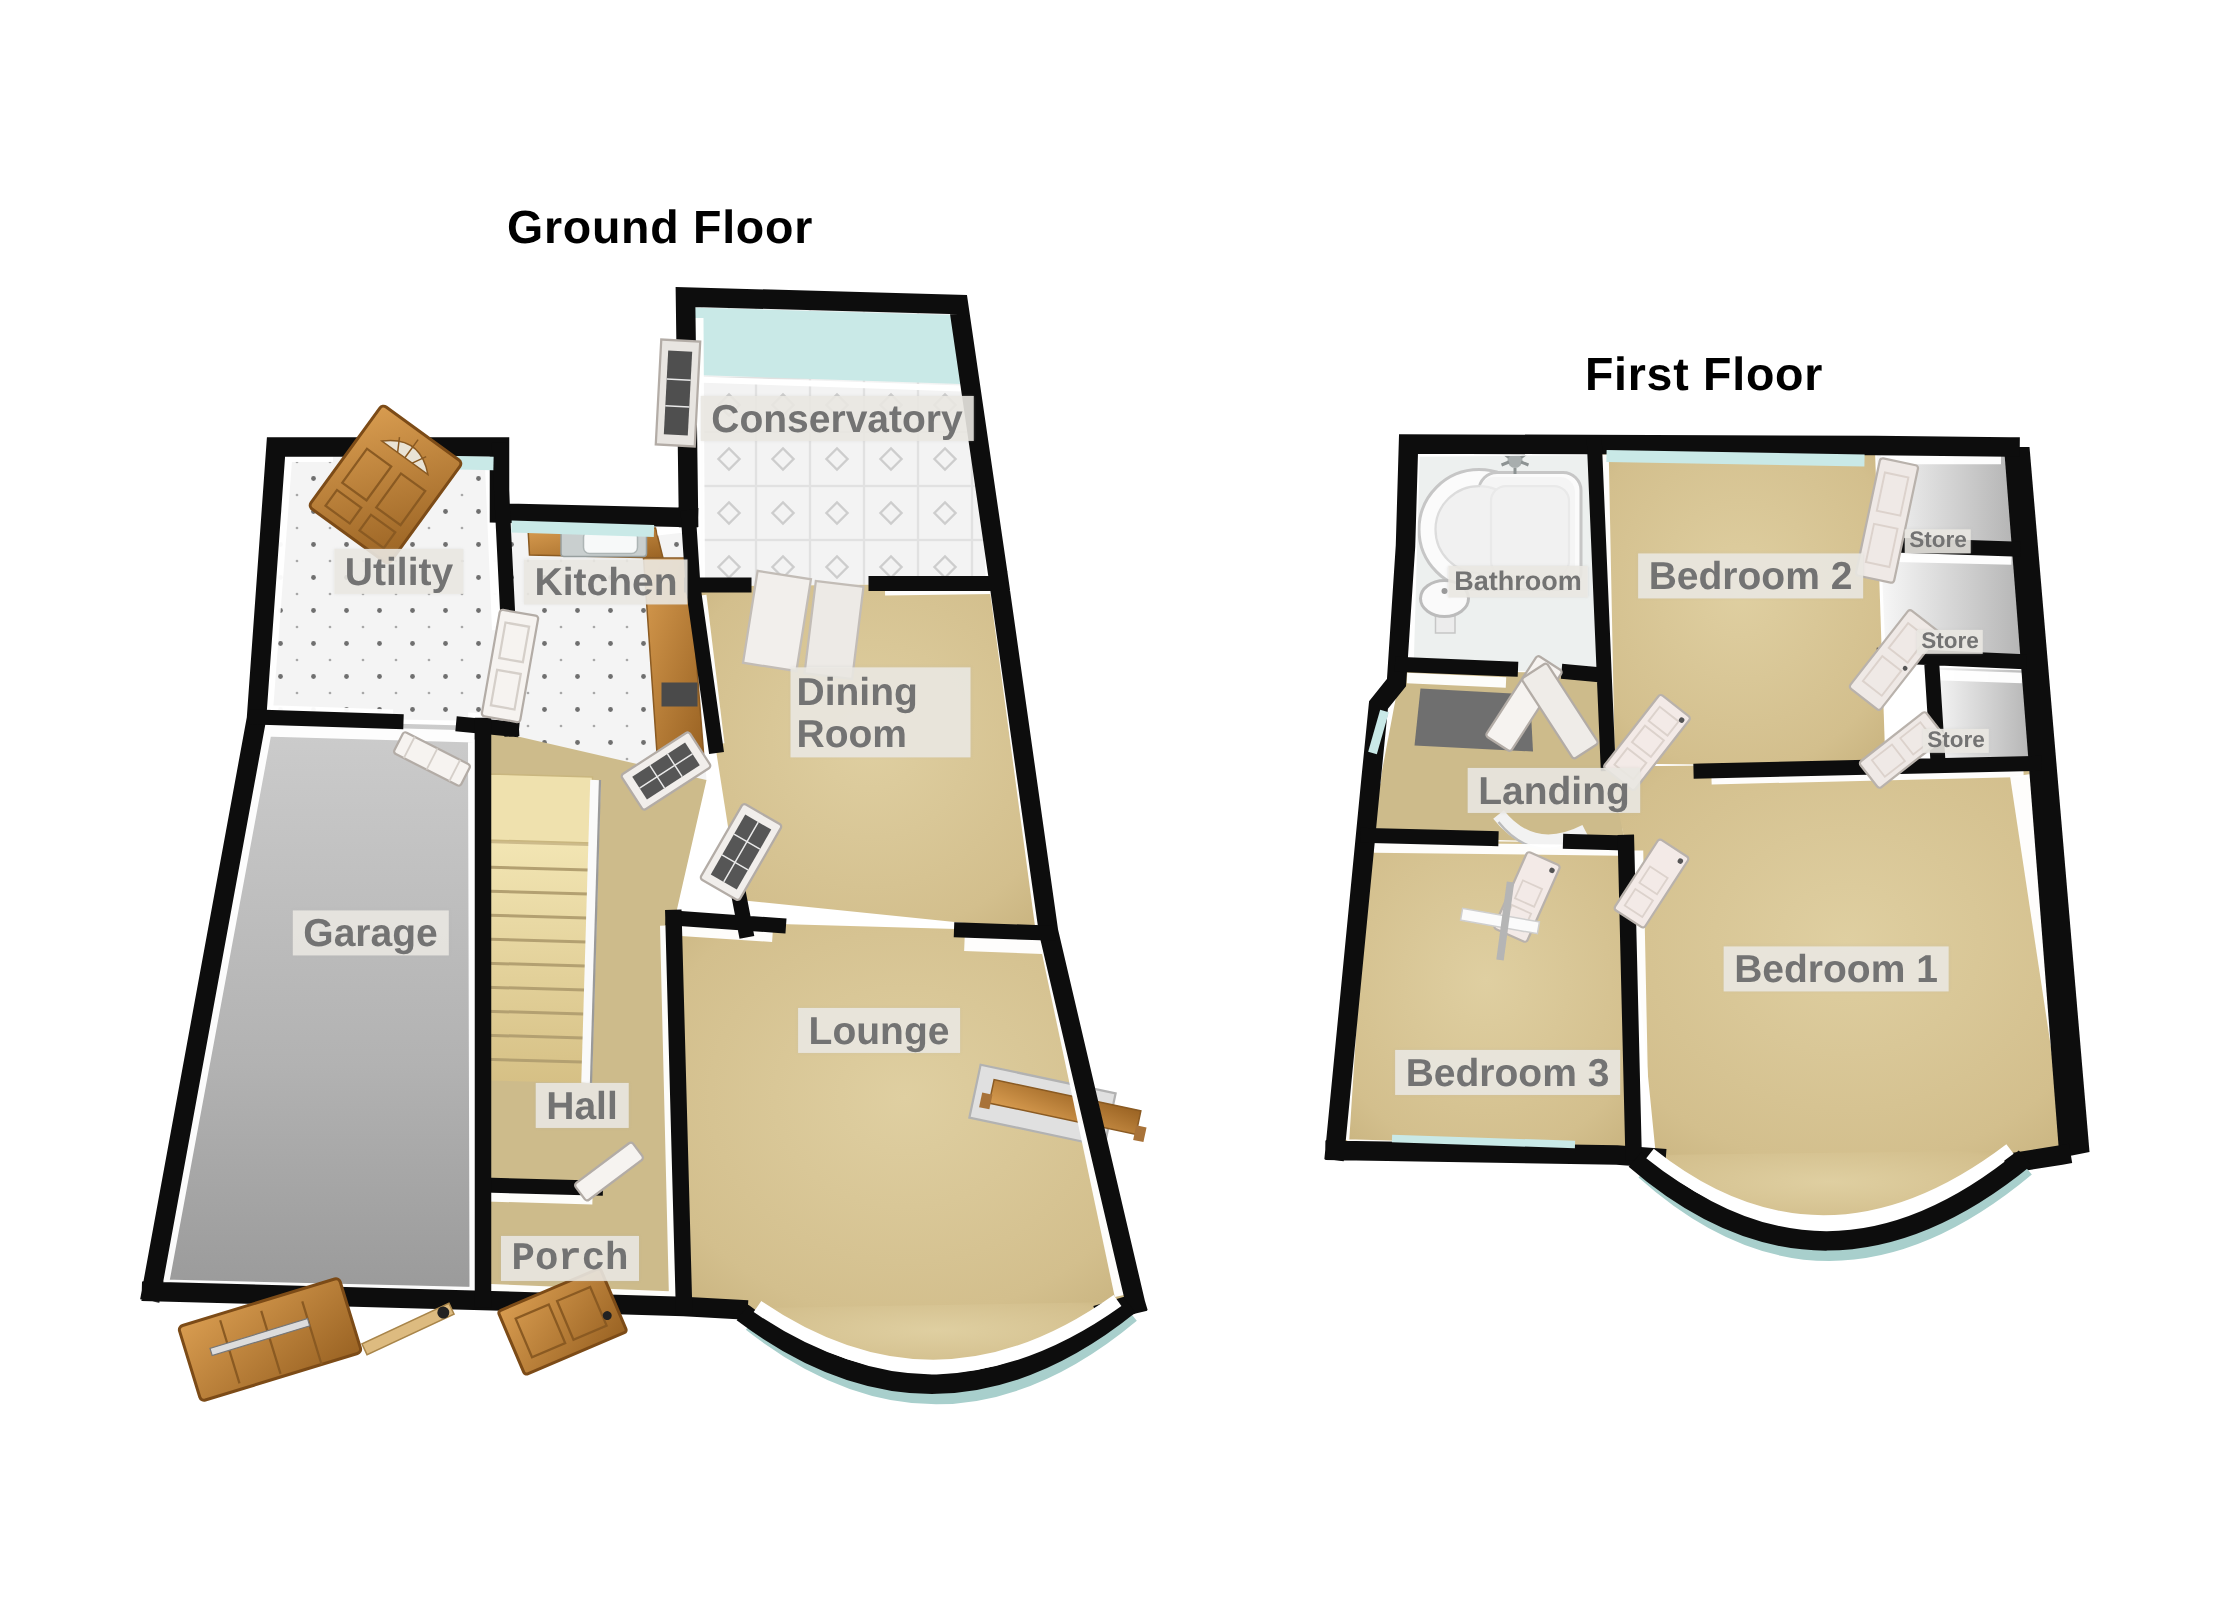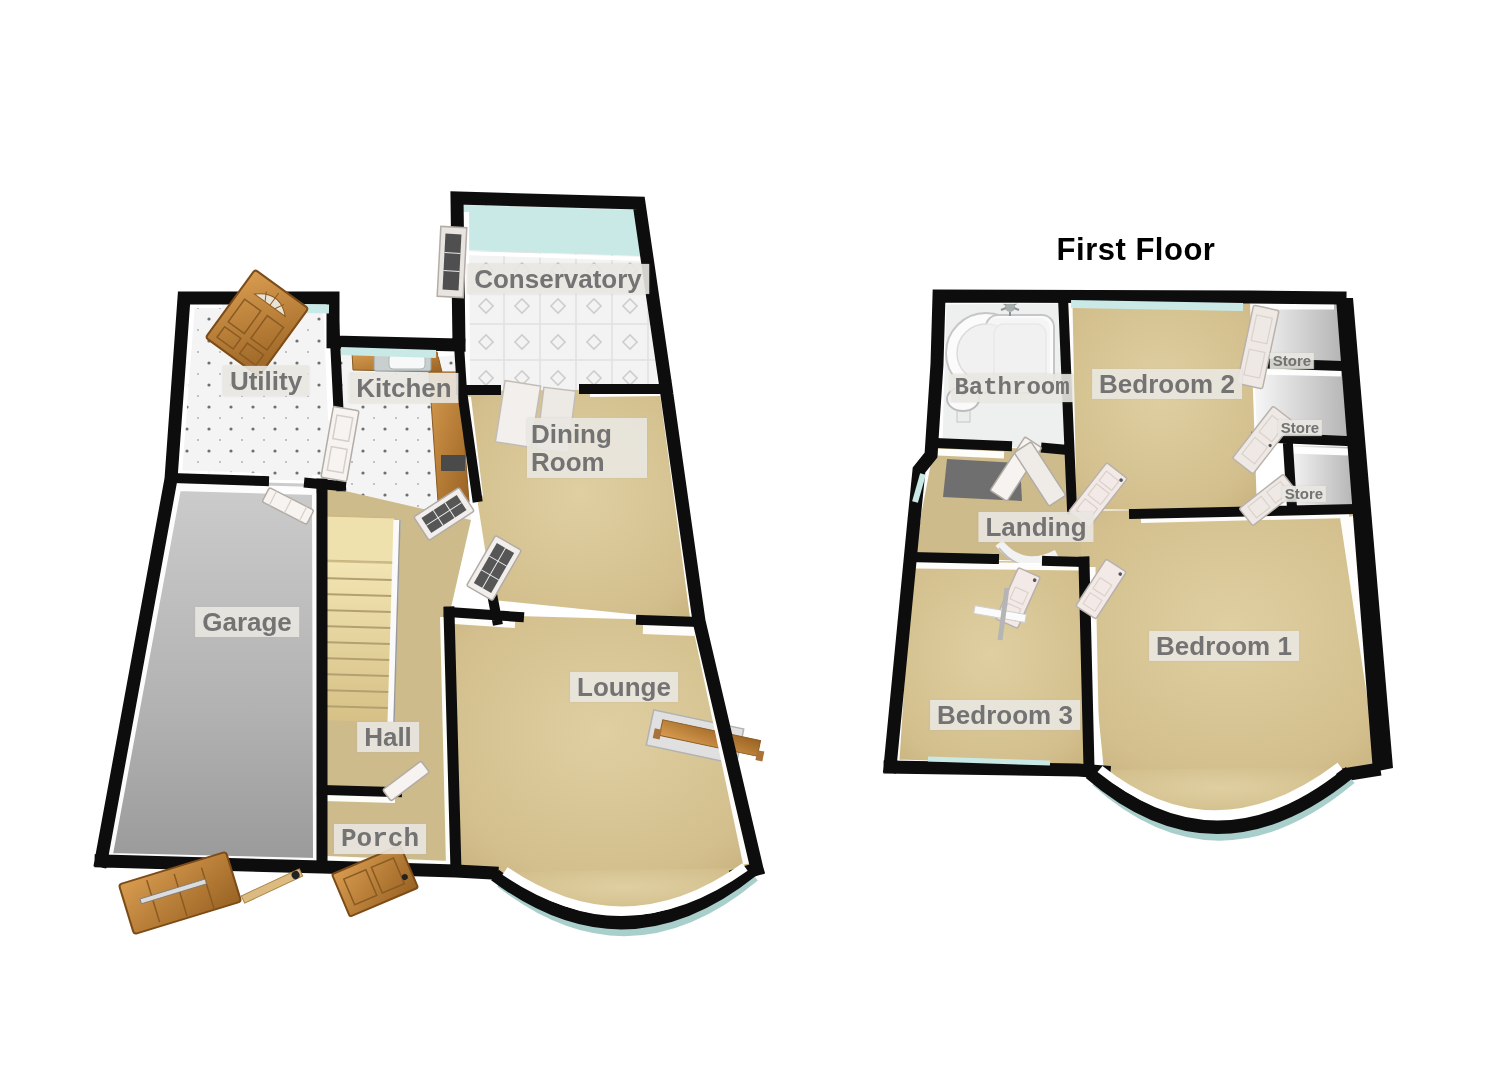--- a/index.html
+++ b/index.html
@@ -5,21 +5,21 @@
   html,body{margin:0;padding:0;background:#ffffff;}
   #stage{position:relative;width:1485px;height:1080px;background:#ffffff;overflow:hidden;
          font-family:"Liberation Sans",sans-serif;}
   #plan-svg{position:absolute;left:0;top:0;}
   .floor-title{position:absolute;transform:translate(-50%,-50%);font-weight:bold;
                font-size:31px;color:#000;white-space:nowrap;letter-spacing:0.5px;}
   .room-label{position:absolute;transform:translate(-50%,-50%);font-weight:bold;color:#737373;
               background:rgba(233,231,225,0.90);padding:1px 7px;line-height:1.08;
               white-space:nowrap;text-align:left;box-shadow:0 0 2px rgba(180,180,180,0.4);}
   .lbl-lg{font-size:26px;}
-  .lbl-md{font-size:24px;padding:1px 4px;font-family:Liberation Mono, monospace;}
+  .lbl-md{font-size:18px;padding:1px 4px;}
   .lbl-sm{font-size:15px;padding:0 3px;}
   .lbl-wrap{white-space:normal;width:112px;padding:2px 4px;}
 </style>
 </head>
 <body>
 
 <div id="stage">
 <svg id="plan-svg" width="1485" height="1080" viewBox="0 0 1485 1080">
   <defs>
     <linearGradient id="gWood" x1="0" y1="0" x2="1" y2="1">
@@ -285,30 +285,31 @@
       <circle cx="9" cy="0" r="1.6" fill="#555"></circle>
     </g>
     <g transform="translate(1268,500) rotate(52)">
       <rect x="-11" y="-28" width="22" height="56" rx="2" fill="#efe9e6" stroke="#b9b2ac" stroke-width="1.5"></rect>
       <rect x="-7" y="-21" width="14" height="17" fill="none" stroke="#dcd2cc" stroke-width="1.2"></rect>
       <rect x="-7" y="3" width="14" height="17" fill="none" stroke="#dcd2cc" stroke-width="1.2"></rect>
     </g>
   </g>
 </svg>
 
+  <div class="floor-title" style="left:440px;top:152px;">Ground Floor</div>
   <div class="floor-title" style="left:1136px;top:250px;">First Floor</div>
 
   <div class="room-label lbl-lg" style="left:266px;top:381px;">Utility</div>
   <div class="room-label lbl-lg" style="left:404px;top:388px;">Kitchen</div>
   <div class="room-label lbl-lg" style="left:558px;top:279px;">Conservatory</div>
-  <div class="room-label lbl-lg lbl-wrap" style="left:587px;top:448px;">Dining Room</div>
+  <div class="room-label lbl-lg lbl-wrap" style="left:587px;top:475px;">Dining Room</div>
   <div class="room-label lbl-lg" style="left:247px;top:586px;margin-top:36px;">Garage</div>
   <div class="room-label lbl-lg" style="left:388px;top:698px;margin-top:39px;">Hall</div>
   <div class="room-label lbl-lg" style="left:380px;top:839px;font-family:Liberation Mono, monospace;">Porch</div>
-  <div class="room-label lbl-lg" style="left:586px;top:687px;margin-left:38px;">Lounge</div>
+  <div class="room-label lbl-lg" style="left:586px;top:687px;">Lounge</div>
 
   <div class="room-label lbl-md" style="left:1012px;top:388px;">Bathroom</div>
   <div class="room-label lbl-lg" style="left:1167px;top:384px;">Bedroom 2</div>
   <div class="room-label lbl-sm" style="left:1292px;top:361px;">Store</div>
   <div class="room-label lbl-sm" style="left:1300px;top:428px;">Store</div>
   <div class="room-label lbl-sm" style="left:1304px;top:494px;">Store</div>
   <div class="room-label lbl-lg" style="left:1036px;top:527px;">Landing</div>
   <div class="room-label lbl-lg" style="left:1005px;top:680px;margin-top:35px;">Bedroom 3</div>
   <div class="room-label lbl-lg" style="left:1224px;top:646px;">Bedroom 1</div>
 </div>

